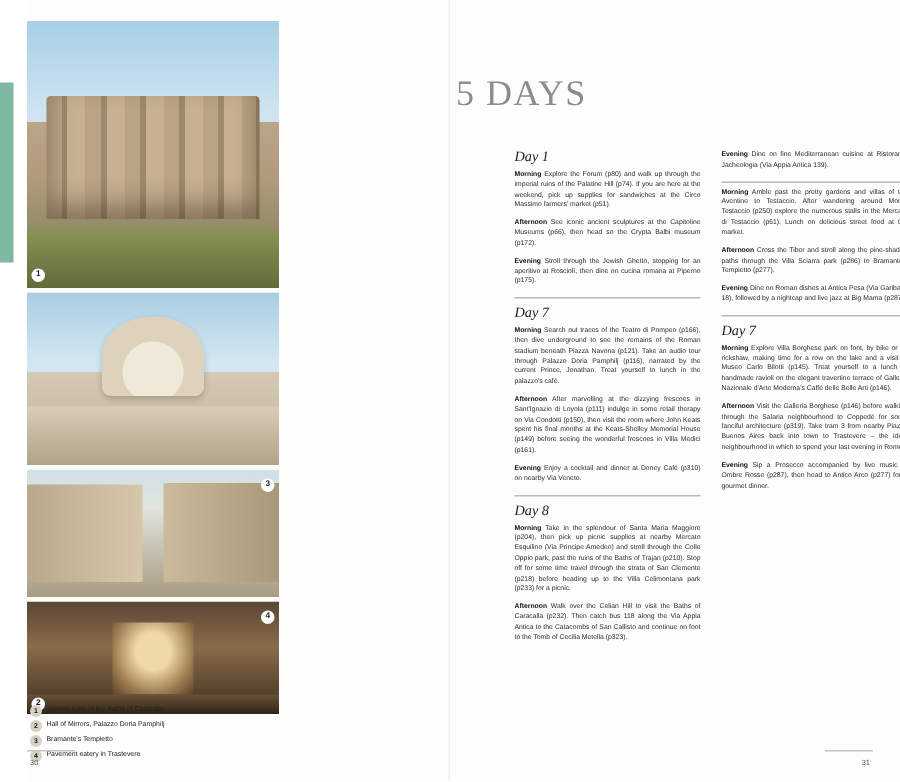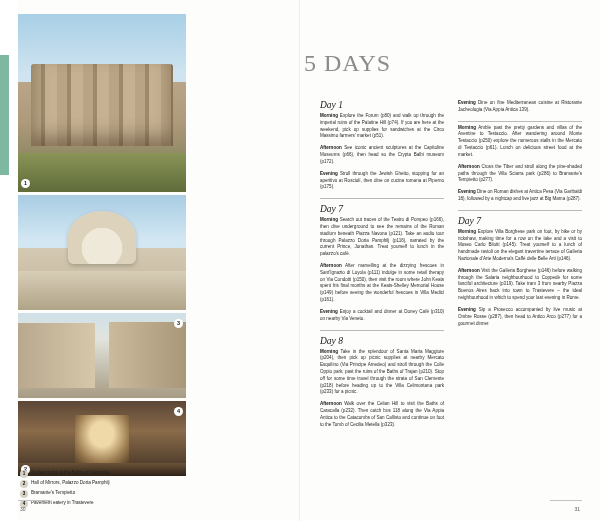--- a/index.html
+++ b/index.html
@@ -129,21 +129,21 @@
   
   .content{position:absolute;left:300px;top:0;width:300px;height:521px;}
   .title{
     position:absolute;left:4px;top:50px;
     font-size:24px;letter-spacing:1px;color:#8c8c8c;
     font-family:"Liberation Serif", serif;font-weight:normal;
   }
   .cols{
     position:absolute;left:20px;top:100px;width:262px;
   }
-  .col{position:absolute;top:0;width:124px;}
+  .col{position:absolute;top:0;width:124px;margin-left:23px;}
   .colA{left:0;}
   .colB{left:138px;}
 
   .day{
     font-family:"Liberation Serif", serif;
     font-style:italic;
     font-size:9.5px;
     color:#1a1a1a;
     margin:0 0 3px 0;
     padding-top:2px;

